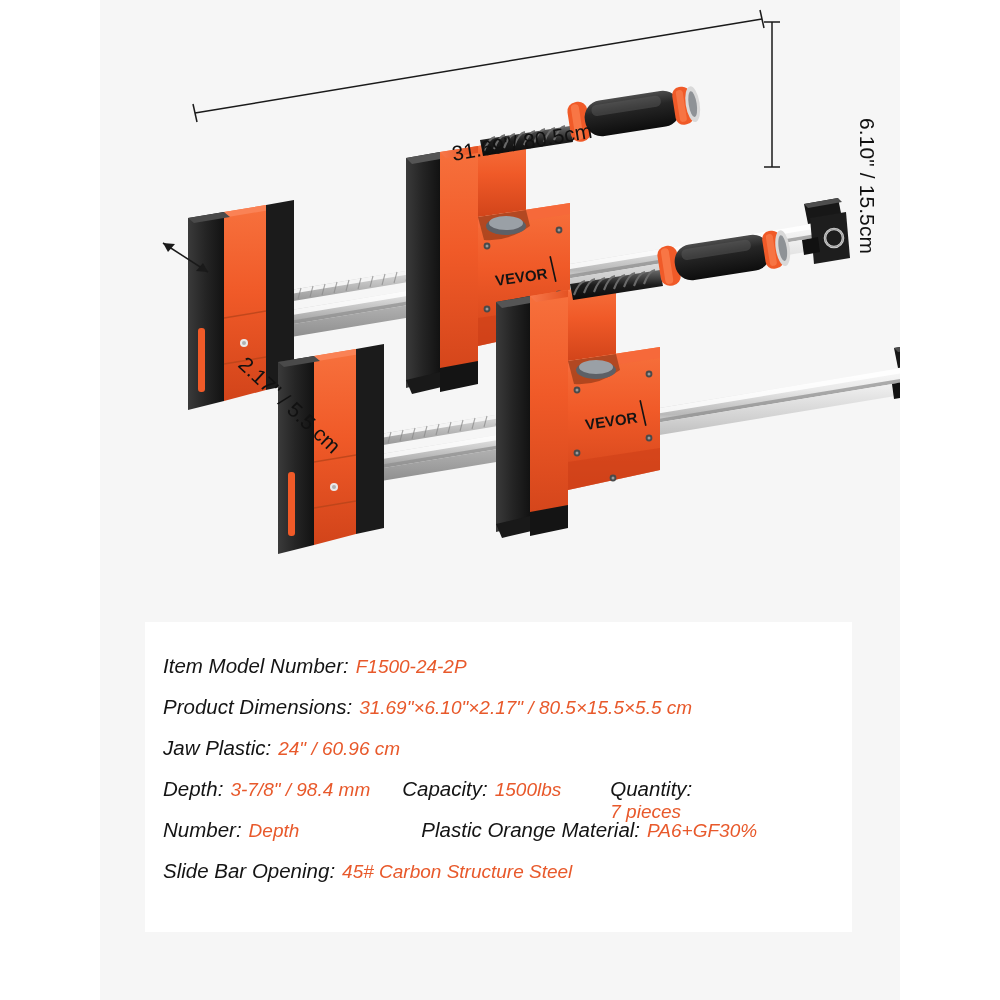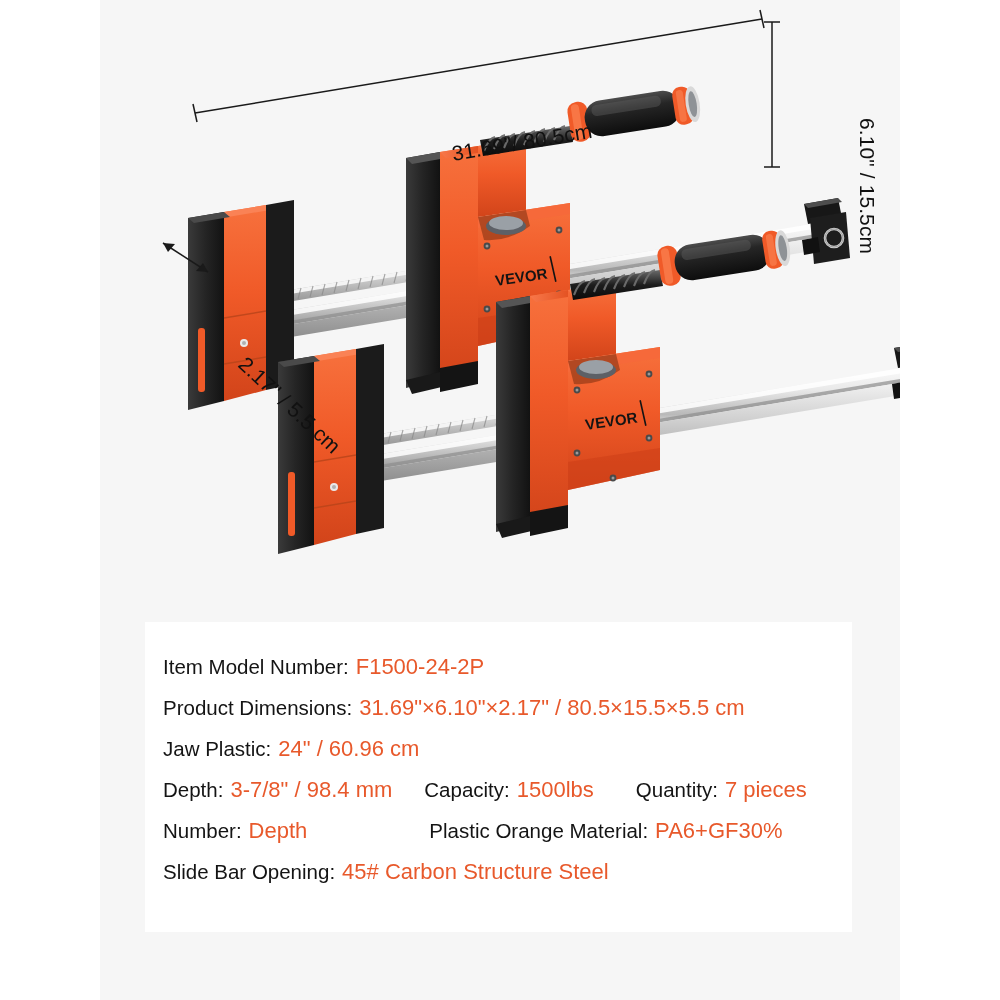--- a/index.html
+++ b/index.html
@@ -66,41 +66,42 @@
   
   #spec-panel {
     position: absolute;
     left: 145px;
     top: 622px;
     width: 707px;
     height: 310px;
     background: #ffffff;
     box-sizing: border-box;
     padding: 32px 0 0 18px;
+    font-style: italic;
   }
   .spec-row {
     display: flex;
     align-items: baseline;
     height: 41px;
     white-space: nowrap;
   }
   .spec-seg { display: flex; align-items: baseline; white-space: nowrap; }
   .spec-key {
     color: #141414;
     font-size: 20.5px;
     font-weight: 400;
   }
   .spec-val {
     color: #e8592b;
-    font-size: 22px;
+    font-size: 19px;
     font-weight: 400;
     margin-left: 7px;
   }
   .seg-cap  { margin-left: 32px; }
-  .seg-qty  { margin-left: 42px; }
+  .seg-qty  { margin-left: 42px; flex-direction: column; }
   .seg-shell{ margin-left: 122px; }
 </style>
 </head>
 <body>
 
 <div id="page">
 
   <div id="canvas-band"></div>
 
   <div id="product-area">

